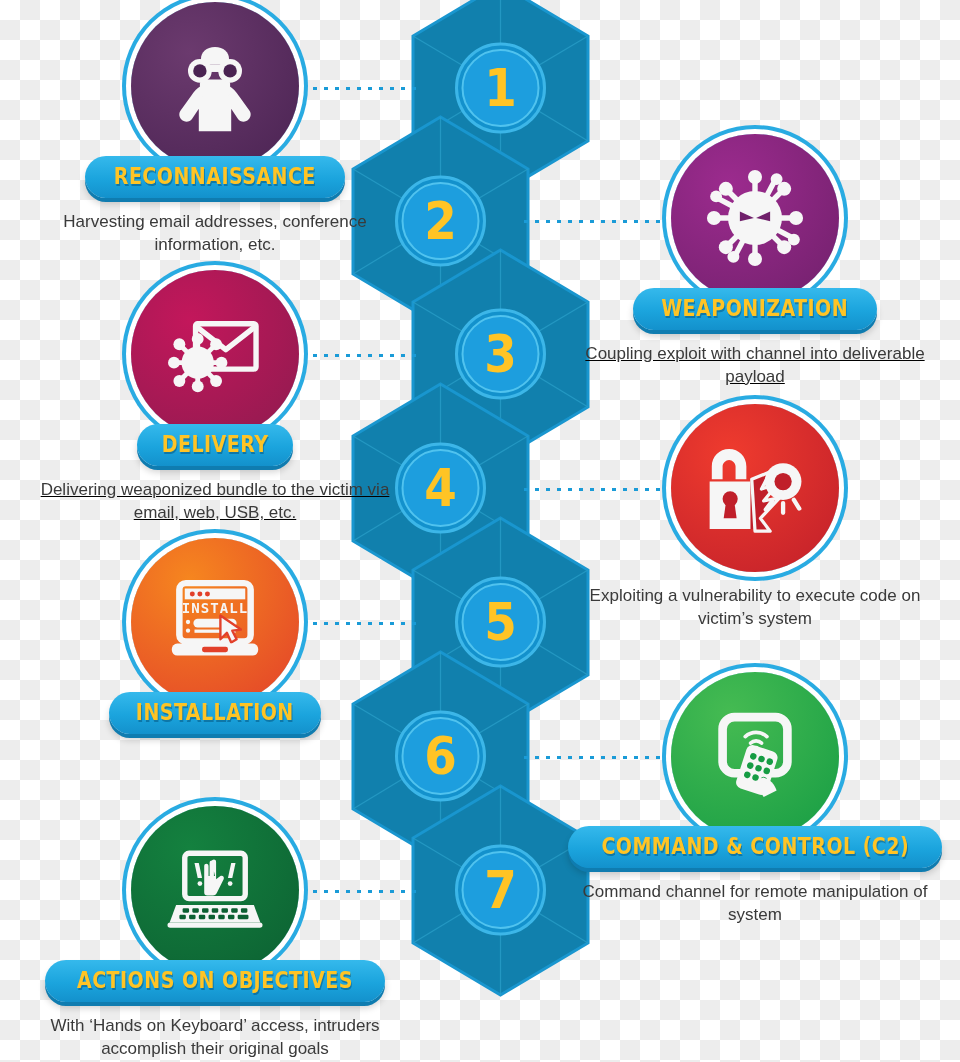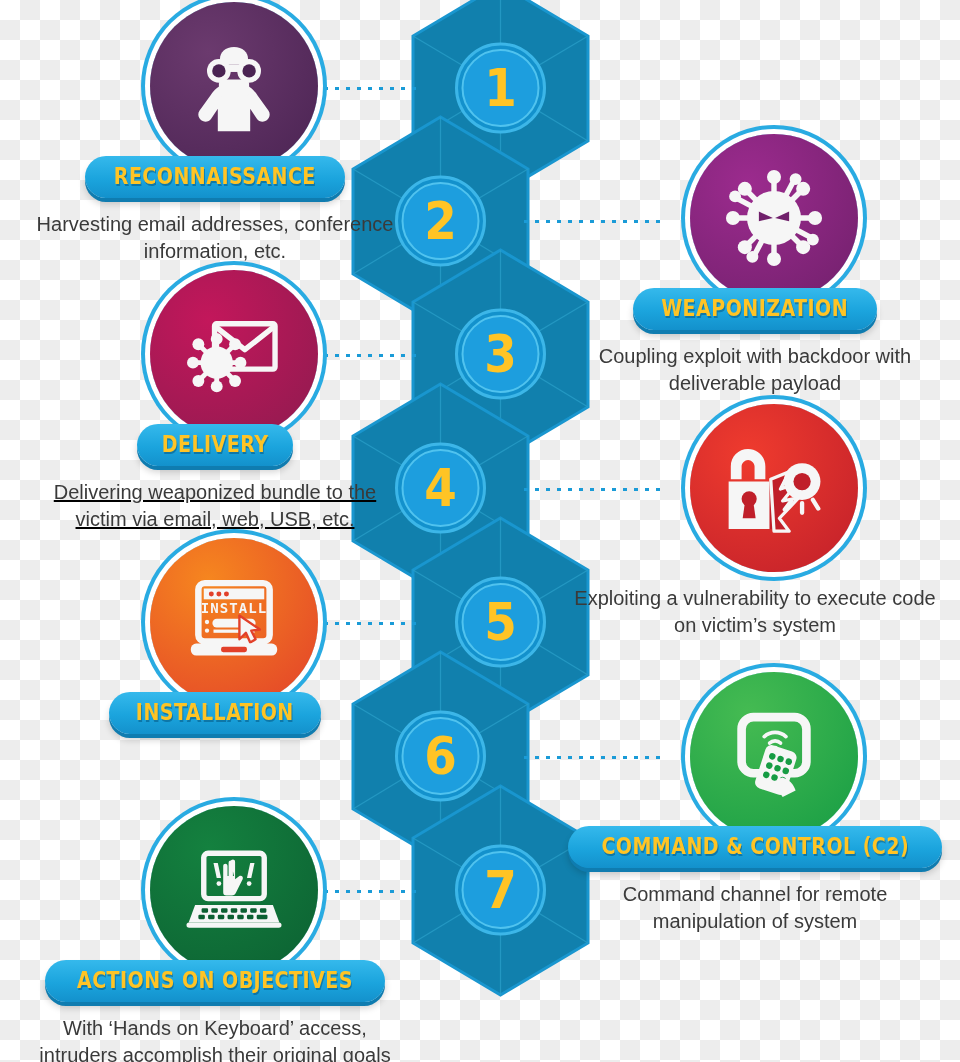--- a/index.html
+++ b/index.html
@@ -18,21 +18,21 @@
   
   .chain{position:absolute;left:370px;top:0;width:200px;height:1062px;}
   .hex{position:absolute;width:185px;height:213px;}
   .hexsvg{display:block;width:100%;height:100%;overflow:visible;}
 
   
   .step{position:absolute;width:390px;}
   .step.left{left:20px;text-align:center;}
   .step.right{left:560px;text-align:center;}
 
-  .badge-wrap{position:relative;width:190px;margin:0 auto;padding-left:38px;}
+  .badge-wrap{position:relative;width:190px;margin:0 auto;}
   .step.left .badge-wrap,.step.right .badge-wrap{margin:0 auto;}
 
   .disc{
     position:relative;width:168px;height:168px;border-radius:50%;
     margin:0 auto;
     box-shadow:0 0 0 5px #ffffff, 0 0 0 9px #29abe2;
     display:flex;align-items:center;justify-content:center;
     overflow:hidden;
   }
   .disc svg{width:108px;height:108px;display:block;}
@@ -53,21 +53,21 @@
     font-size:23px;
     letter-spacing:.5px;
     color:#ffc425;
     text-shadow:1px 2px 0 rgba(0,70,110,.45);
     white-space:nowrap;
     transform:scaleX(.92);
     transform-origin:center;
   }
   .desc{
     margin:13px auto 8px auto;
-    font-size:20px;
+    font-size:17px;
     line-height:1.33;
     color:#3a3a3a;
     max-width:370px;
   }
 
   
   .dots{
     position:absolute;height:3px;
     background-image:linear-gradient(to right,#1a9bd7 0 4px,transparent 4px 11px);
     background-size:11px 3px;background-repeat:repeat-x;
@@ -224,21 +224,21 @@
           <circle cx="64" cy="36" r="6.2" fill="#4a2352"></circle>
         </svg>
       </div>
     </div>
     <div class="pill">
       <span>RECONNAISSANCE</span>
     </div>
     <div class="desc">Harvesting email addresses, conference information, etc.</div>
   </div>
 
-  <div class="step right" style="top:134px;">
+  <div class="step right" style="top:134px;text-decoration:underline;">
     <div class="badge-wrap">
       <div class="disc" style="background:radial-gradient(circle at 35% 30%,#9c2b8e,#70206b);">
         <svg viewBox="0 0 100 100">
           <g fill="#f6f6f6">
             <g stroke="#f6f6f6" stroke-width="5">
               <line x1="50" y1="50" x2="50" y2="14"></line>
                 <line x1="50" y1="50" x2="75" y2="25"></line>
               <line x1="50" y1="50" x2="86" y2="50"></line>
                 <line x1="50" y1="50" x2="75" y2="75"></line>
               <line x1="50" y1="50" x2="50" y2="86"></line>
@@ -265,21 +265,21 @@
             <circle cx="50" cy="50" r="25"></circle>
           </g>
           <path d="M36 44 L49 50 L36 53 Z" fill="#70206b"></path>
           <path d="M64 44 L51 50 L64 53 Z" fill="#70206b"></path>
         </svg>
       </div>
     </div>
     <div class="pill">
       <span>WEAPONIZATION</span>
     </div>
-    <div class="desc">Coupling exploit with backdoor with deliverable payload</div>
+    <div class="desc">Coupling exploit with channel into deliverable payload</div>
   </div>
 
   <div class="step left" style="top:270px;text-decoration:underline;">
     <div class="badge-wrap">
       <div class="disc" style="background:radial-gradient(circle at 35% 30%,#c3175b,#8e1b4f);">
         <svg viewBox="0 0 100 100">
           <g fill="none" stroke="#f6f6f6" stroke-width="5" stroke-linejoin="round">
             <rect x="32" y="22" width="56" height="42" rx="2"></rect>
             <path d="M32 24 L60 46 L88 24"></path>
           </g>

